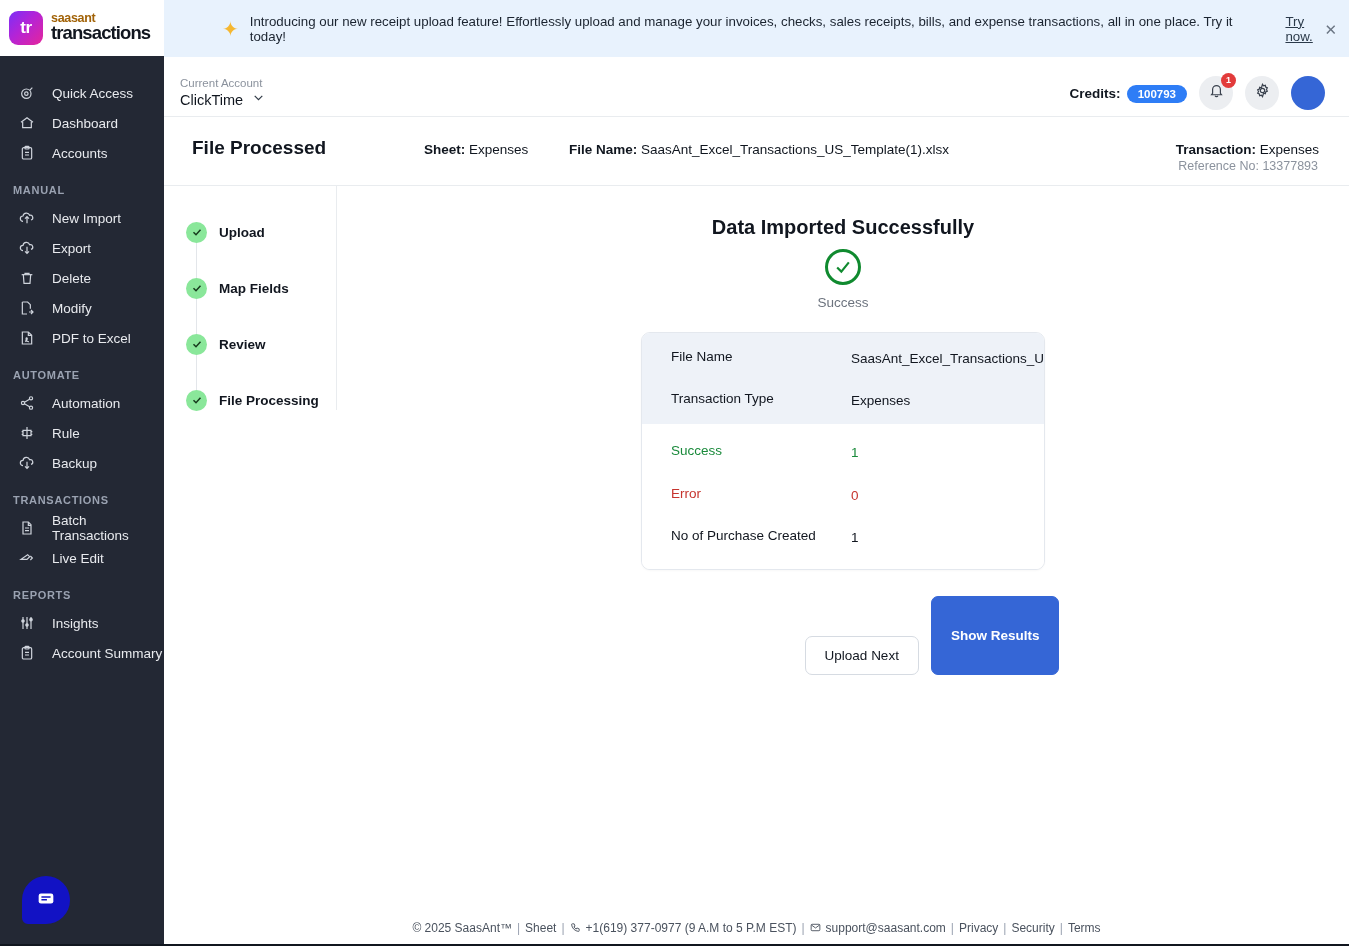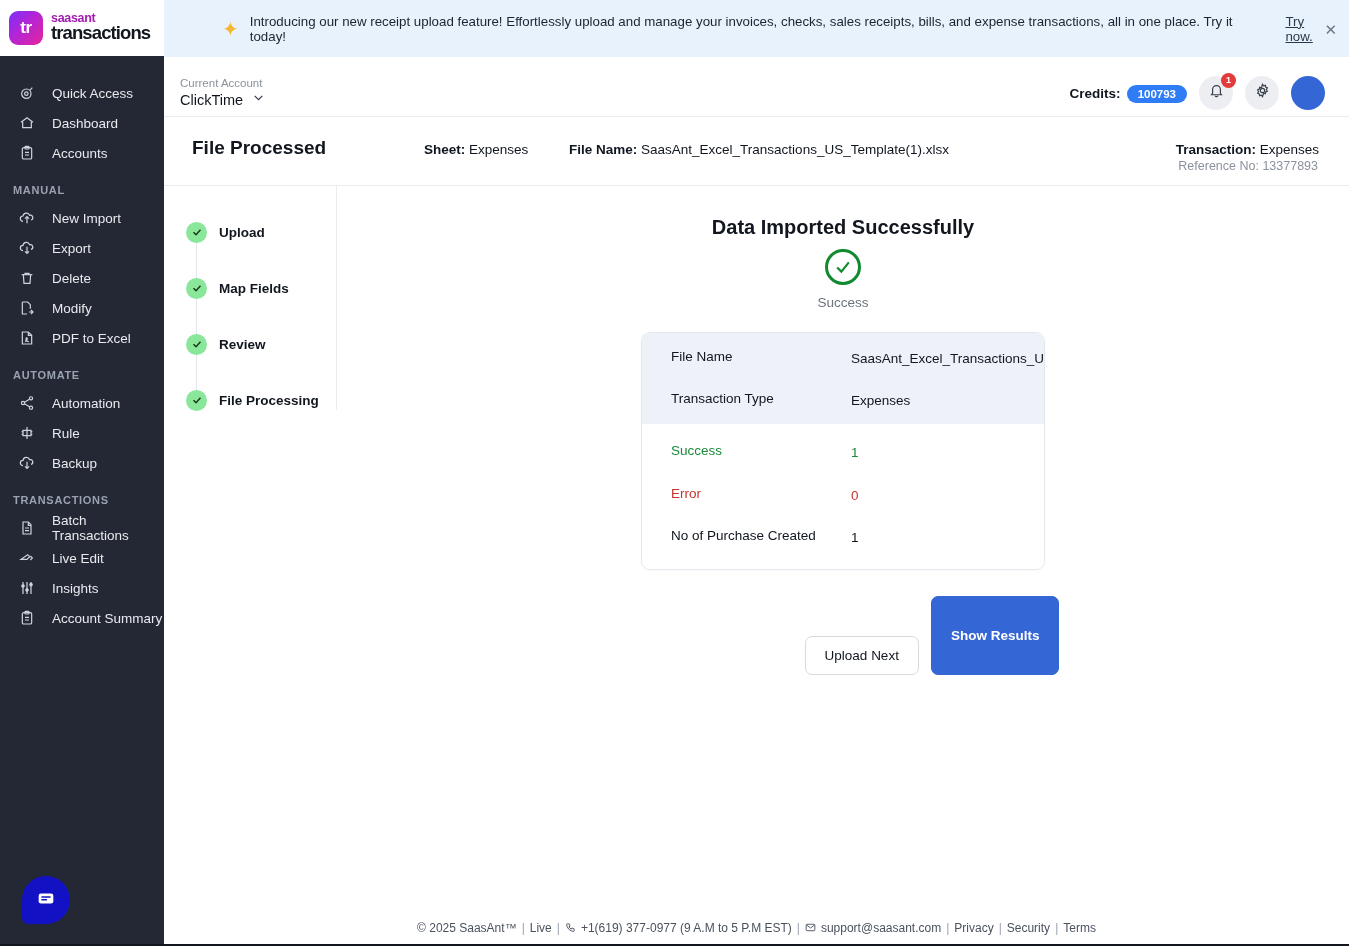--- a/index.html
+++ b/index.html
@@ -25,21 +25,21 @@
     padding-left: 9px;
   }
   .logo-mark {
     width: 34px; height: 34px; border-radius: 9px;
     background: linear-gradient(135deg,#7b2ff7 0%, #b424d6 45%, #e5259b 100%);
     display: flex; align-items: center; justify-content: center;
     color: #fff; font-weight: 700; font-size: 17px; letter-spacing: -0.5px;
     flex: 0 0 34px;
   }
   .logo-text { line-height: 1; padding-bottom: 2px; }
-  .logo-text .l1 { font-size: 12.5px; font-weight: 700; color: #a21caf; letter-spacing: -0.3px; display:block; }
+  .logo-text .l1 { font-size: 12.5px; font-weight: 700; color: #a16207; letter-spacing: -0.3px; display:block; }
   .logo-text .l2 { font-size: 18.5px; font-weight: 700; color: #11161f; letter-spacing: -0.9px; display:block; margin-top:-1px;}
 
   .nav { padding-top: 22px; }
   .nav-item {
     display: flex; align-items: center; gap: 17px;
     height: 30px; padding-left: 18px;
     color: #e8eaee; font-size: 13.5px;
     cursor: pointer;
   }
   .nav-item .ico { width: 17px; height: 17px; display:flex; align-items:center; justify-content:center; flex:0 0 17px; color:#cfd4dc; }
@@ -330,20 +330,21 @@
       <div class="nav-item">
         <span class="ico">
           <svg viewBox="0 0 24 24" fill="none" stroke="currentColor" stroke-width="1.8">
               <path d="M3 14h9l4-4-3-3-10 7z"></path>
               <path d="M17 9l3 3-3 3"></path>
             </svg>
         </span>
         <span>Live Edit</span>
       </div>
 
+      <div class="nav-section">REPORTS</div>
 
       <div class="nav-item">
         <span class="ico">
           <svg viewBox="0 0 24 24" fill="none" stroke="currentColor" stroke-width="1.8">
               <path d="M6 3v18M12 3v18M18 3v18"></path>
               <circle cx="6" cy="9" r="1.8" fill="currentColor"></circle>
               <circle cx="12" cy="15" r="1.8" fill="currentColor"></circle>
               <circle cx="18" cy="7" r="1.8" fill="currentColor"></circle>
             </svg>
         </span>
@@ -522,21 +523,21 @@
         <div class="btnrow">
           <button class="btn btn-outline">Upload Next</button>
           <button class="btn btn-primary">Show Results</button>
         </div>
       </div>
     </div>
 
     <div class="footer">
       <span>© 2025 SaasAnt™</span>
       <span class="sep">|</span>
-      <span class="fl">Live</span>
+      <span class="fl">Sheet</span>
       <span class="sep">|</span>
       <span>
         <svg viewBox="0 0 24 24" fill="none" stroke="currentColor" stroke-width="2">
             <path d="M5 4h4l2 5-2.5 1.5a12 12 0 005 5L15 13l5 2v4a1.5 1.5 0 01-1.7 1.5A16.5 16.5 0 013.5 5.7 1.5 1.5 0 015 4z"></path>
           </svg>
       </span>
       <span>+1(619) 377-0977 (9 A.M to 5 P.M EST)</span>
       <span class="sep">|</span>
       <span>
         <svg viewBox="0 0 24 24" fill="none" stroke="currentColor" stroke-width="2">

